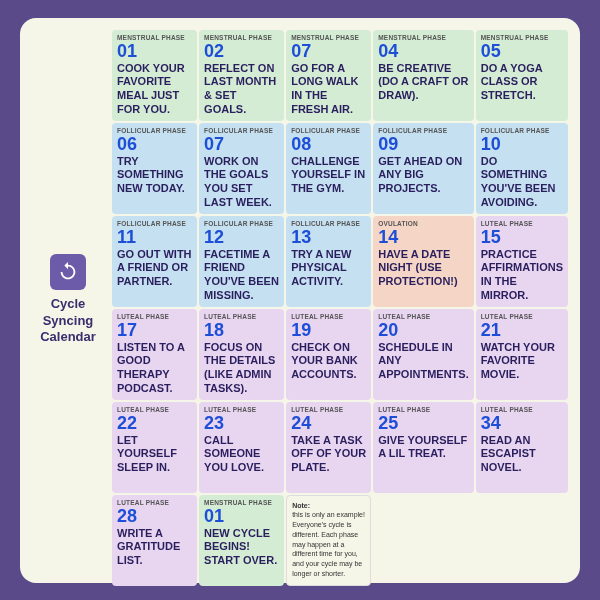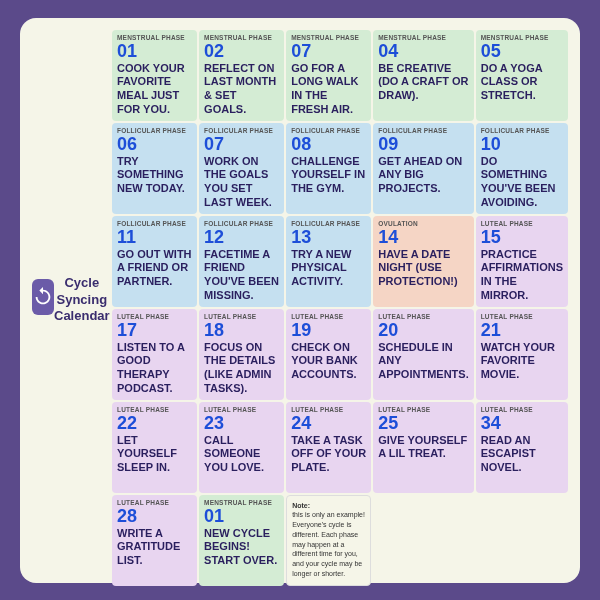--- a/index.html
+++ b/index.html
@@ -17,23 +17,23 @@
       border-radius: 16px;
       width: 560px;
       height: 565px;
       display: flex;
       flex-direction: row;
       padding: 12px;
       gap: 8px;
     }
     .sidebar {
       display: flex;
-      flex-direction: row;
+      flex-direction: column;
       align-items: center;
-      justify-content: space-between;
+      justify-content: center;
       width: 72px;
       flex-shrink: 0;
     }
     .sidebar-icon {
       width: 36px;
       height: 36px;
       background: #6b5ba8;
       border-radius: 6px;
       display: flex;
       align-items: center;

